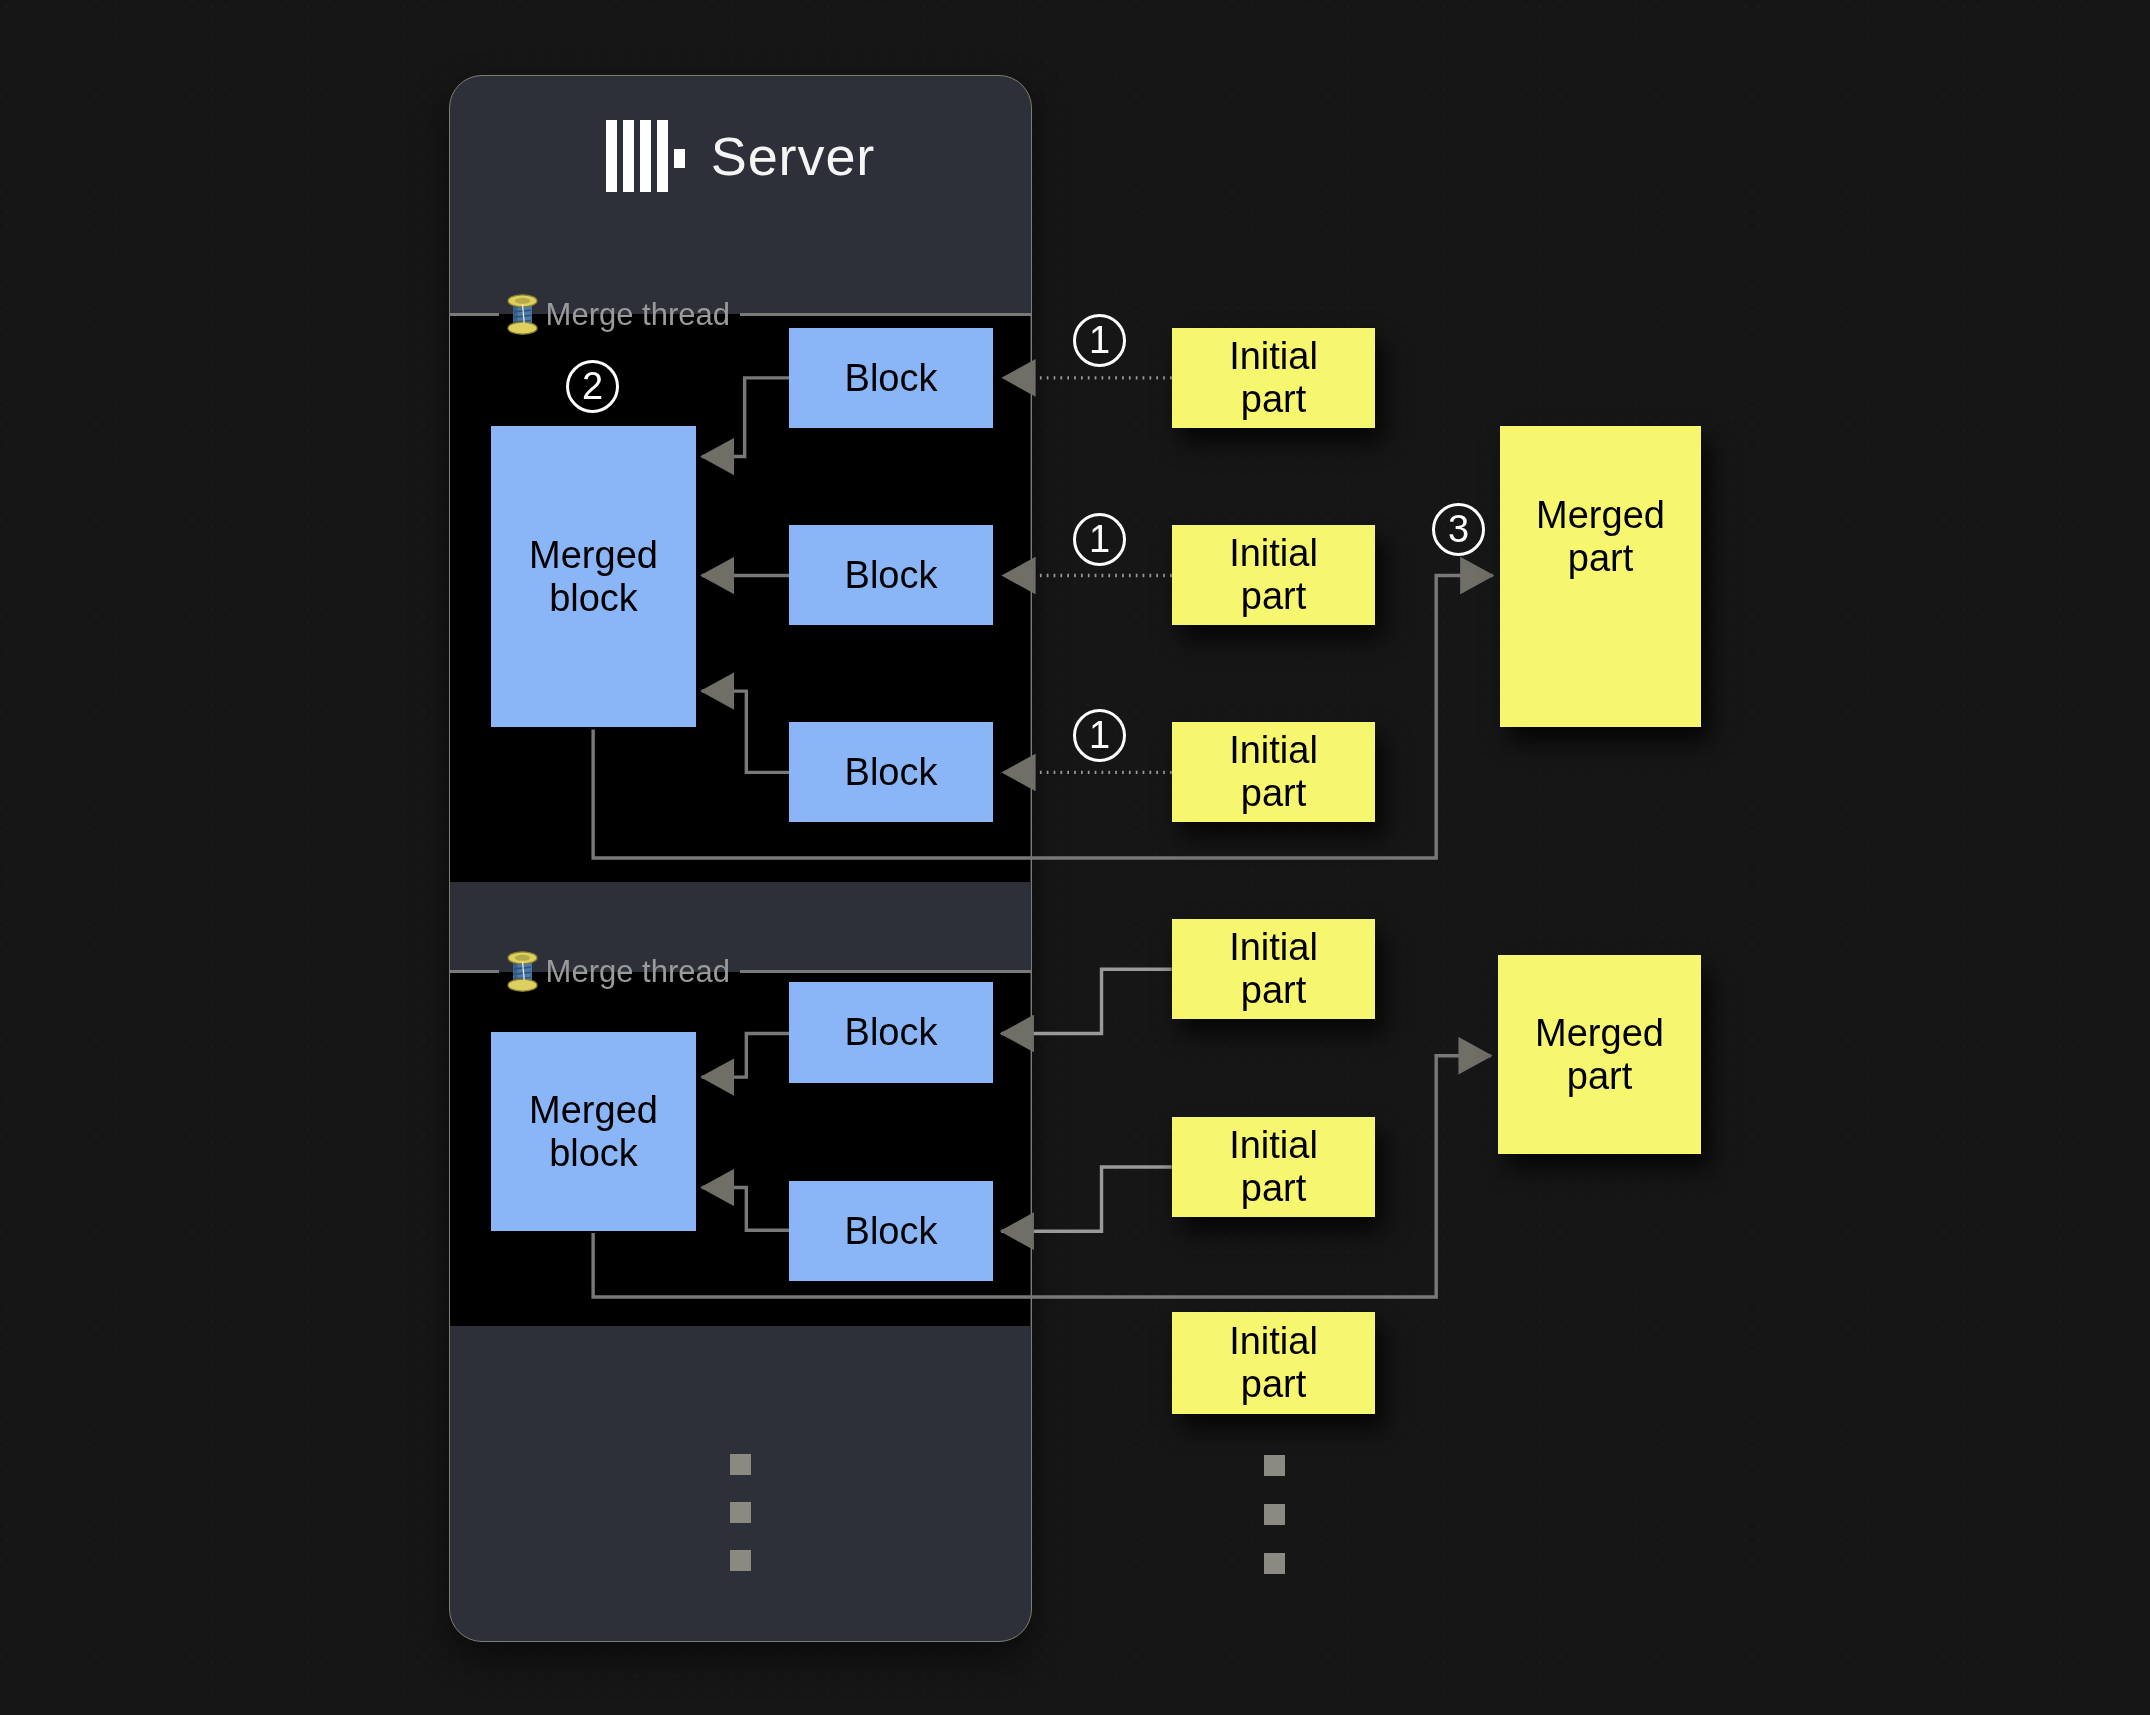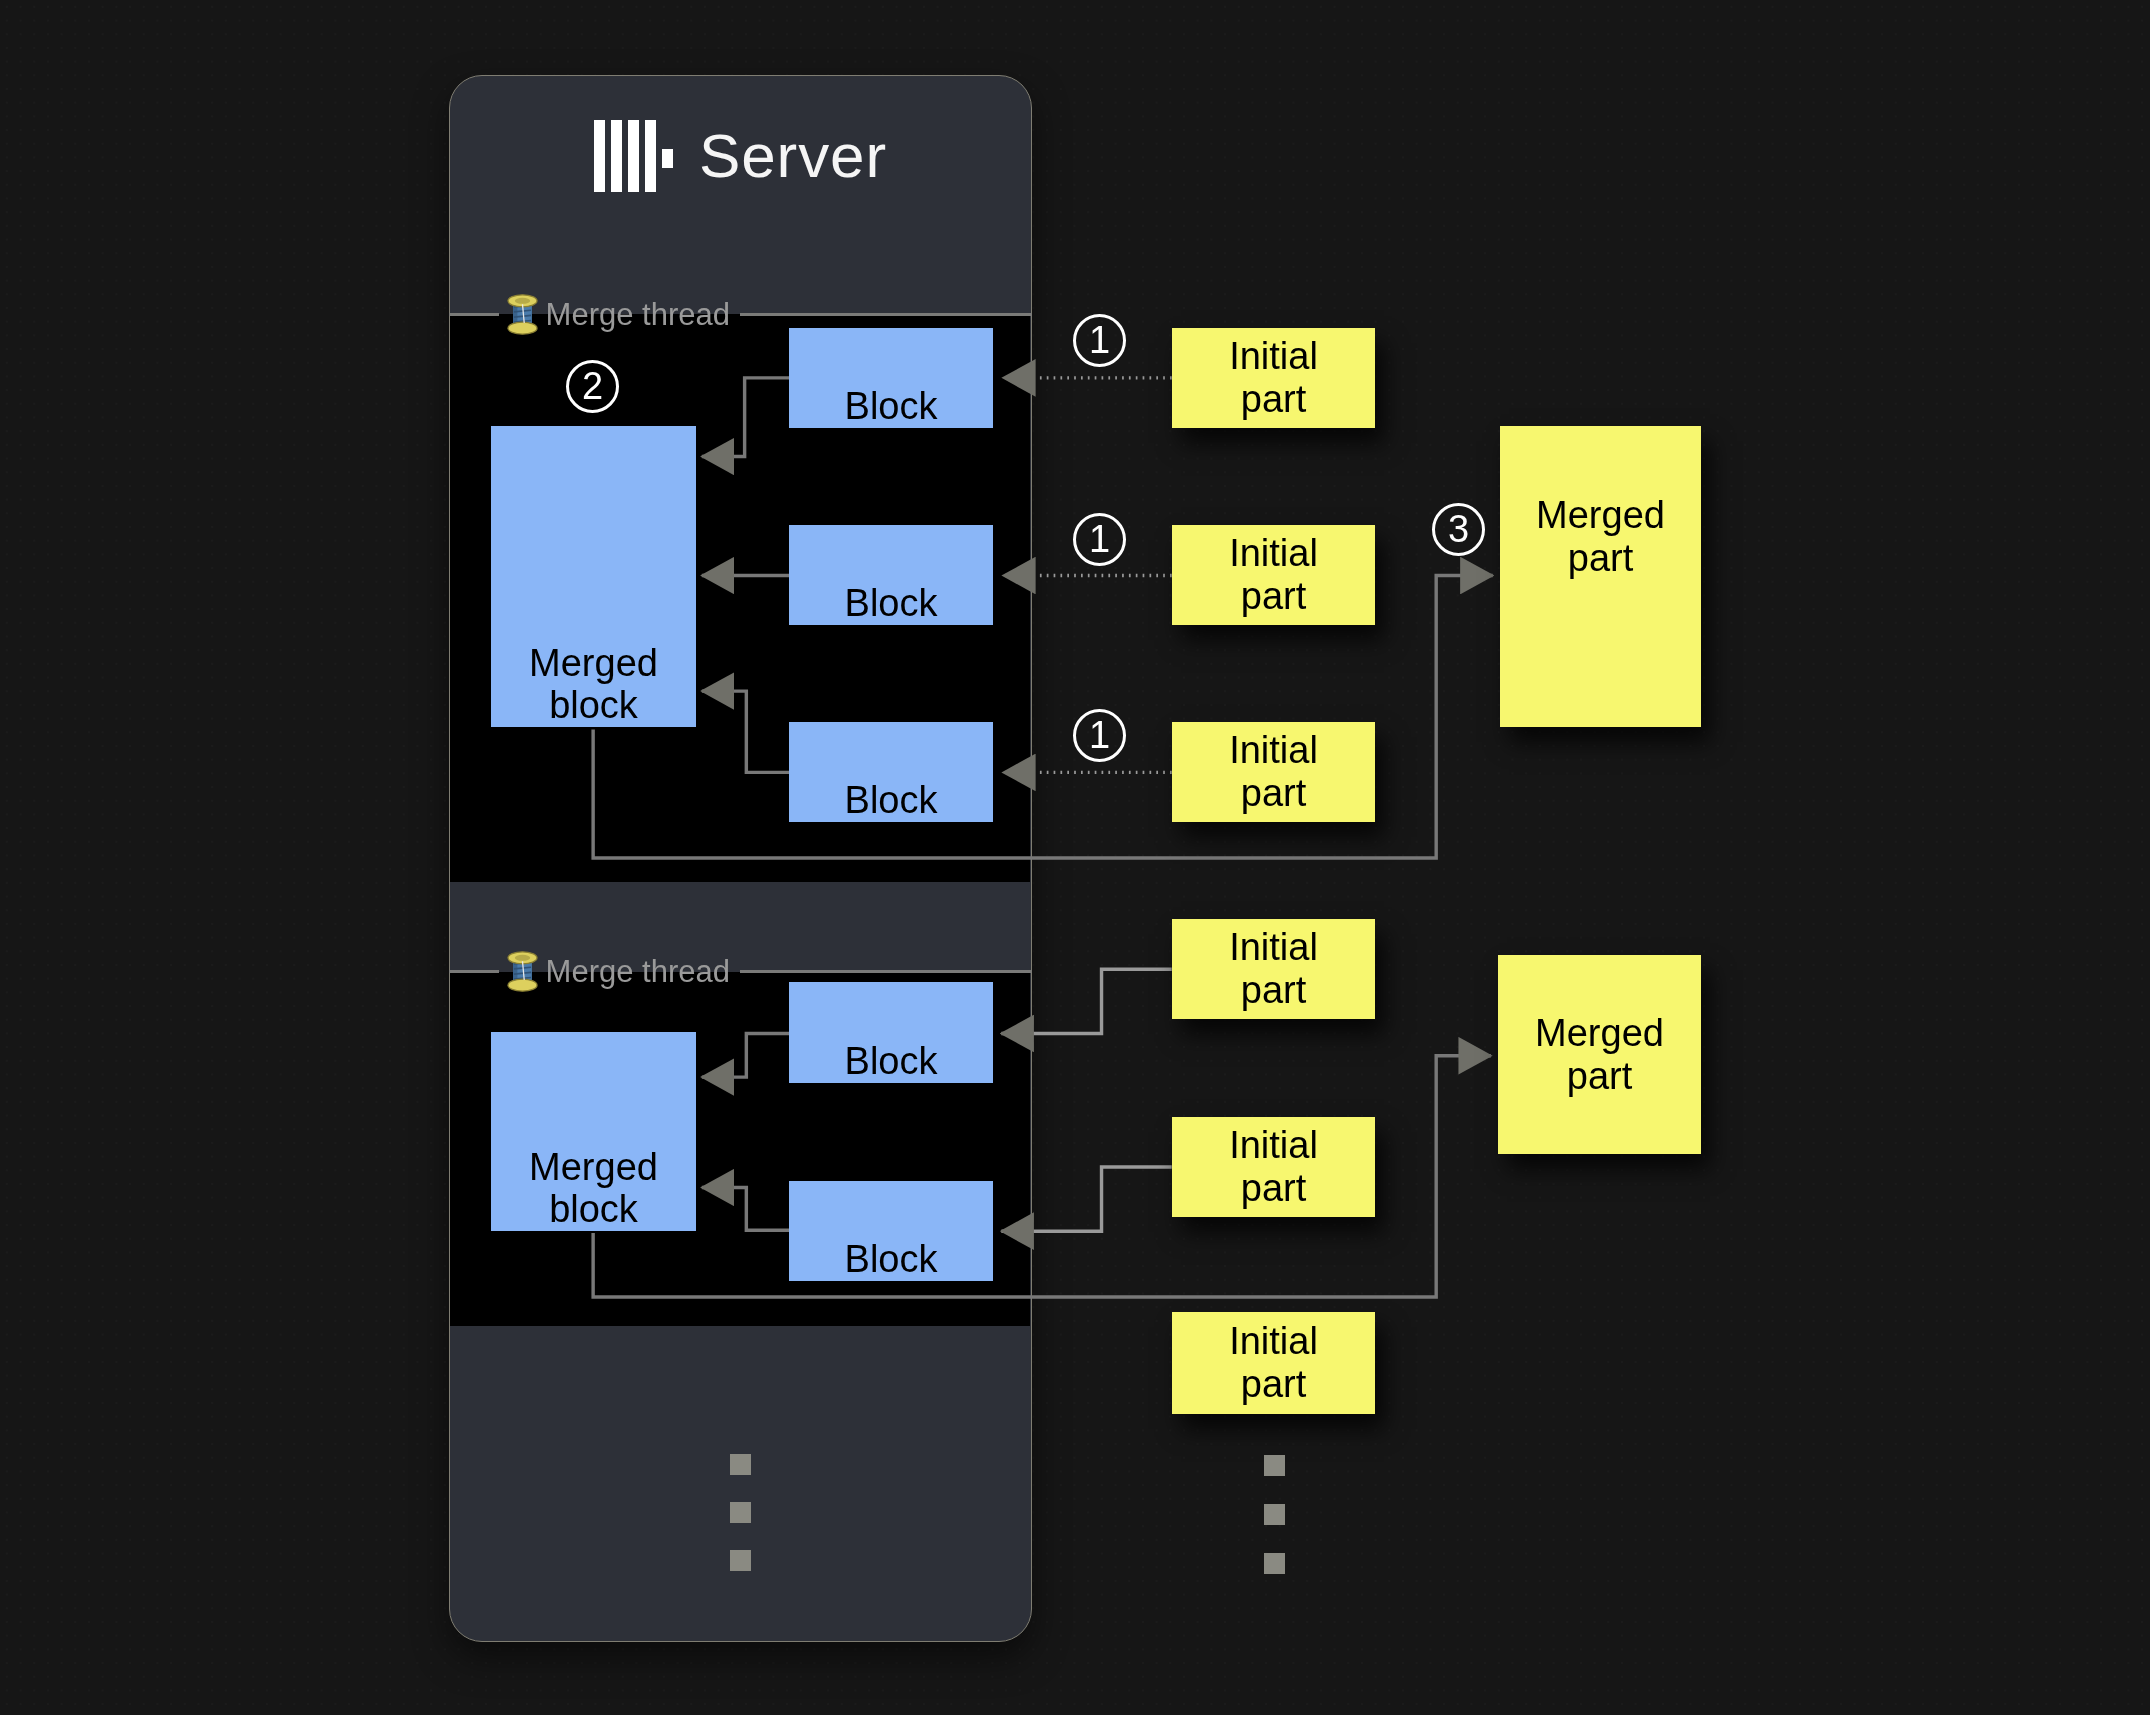--- a/index.html
+++ b/index.html
@@ -20,39 +20,39 @@
     background:var(--panel);border:1.7px solid var(--panel-border);border-radius:33px;
     box-sizing:border-box;box-shadow:0 15.4px 34px rgba(0,0,0,0.5);
   }
   .header{
     position:absolute;left:449px;top:118px;width:583px;height:75px;
     display:flex;align-items:center;justify-content:center;gap:26px;
   }
   .ch-logo{display:flex;align-items:flex-start;gap:6px;height:72px;}
   .ch-logo .bar{width:11px;height:72px;background:#ffffff;}
   .ch-logo .bar.short{height:19px;align-self:center;margin-top:5.1px;}
-  .title{color:var(--title);font-size:62px;letter-spacing:0.9px;text-align:center;}
+  .title{color:var(--title);font-size:54px;letter-spacing:0.9px;text-align:center;}
   .section{
     position:absolute;left:450px;width:580px;background:var(--section);
   }
   .sec1{top:314px;height:568px;}
   .sec2{top:972px;height:354px;}
   .legend{
     position:absolute;left:449px;width:583px;height:43px;
     display:flex;align-items:center;
   }
   .legend .stub{width:50px;height:2.6px;background:var(--legend-line);}
   .legend .fill{flex:1;height:2.6px;background:var(--legend-line);}
   .legend .lbl{color:var(--thread-label);font-size:31px;white-space:nowrap;padding:0 10.3px 0 3.4px;}
   .legend .spool{margin-left:6.8px;margin-right:3.4px;}
   .box{
     position:absolute;display:flex;flex-direction:column;align-items:center;justify-content:center;
     color:#000;font-size:38px;line-height:1.12;text-align:center;box-sizing:border-box;
   }
-  .blue{background:var(--block-fill);justify-content:flex-end;}
+  .blue{background:var(--block-fill);}
   .yellow{background:var(--part-fill);box-shadow:8.6px 15.4px 22px rgba(0,0,0,0.75);text-align:center;}
   .badge{
     position:absolute;width:53px;height:53px;border:3.4px solid #ffffff;border-radius:50%;
     box-sizing:border-box;display:flex;align-items:center;justify-content:center;
     color:#ffffff;font-size:38px;
   }
   .sq{position:absolute;width:20.5px;height:20.5px;background:var(--dot);}
   svg.wires{position:absolute;left:0;top:0;pointer-events:none;}
   .ln-light{stroke:var(--line-light);stroke-width:4;fill:none;}
   .ln-dot{stroke:var(--line-light);stroke-width:4;fill:none;stroke-dasharray:2 6;}

